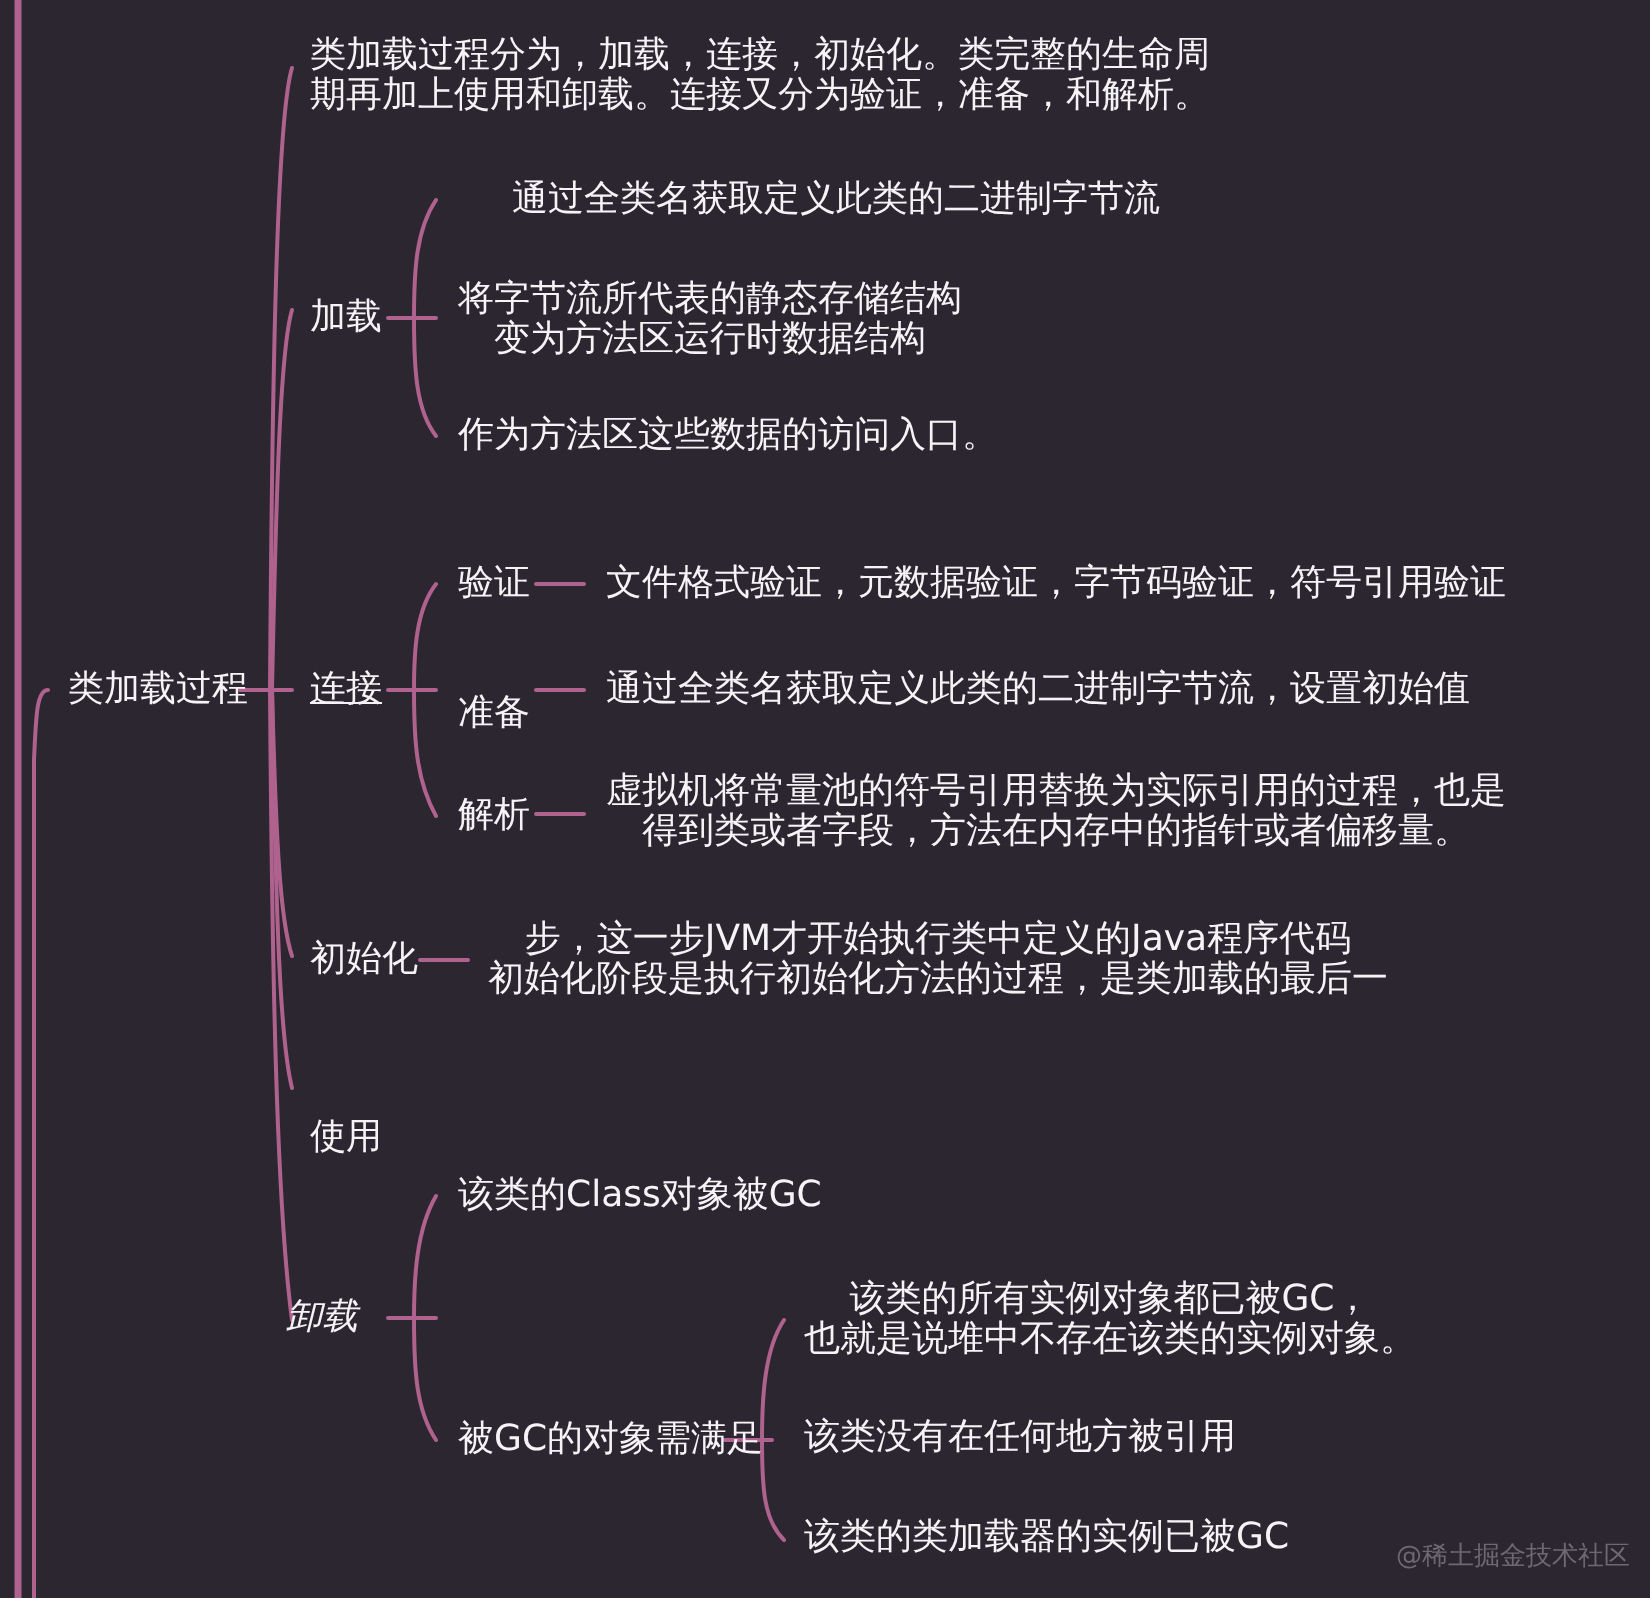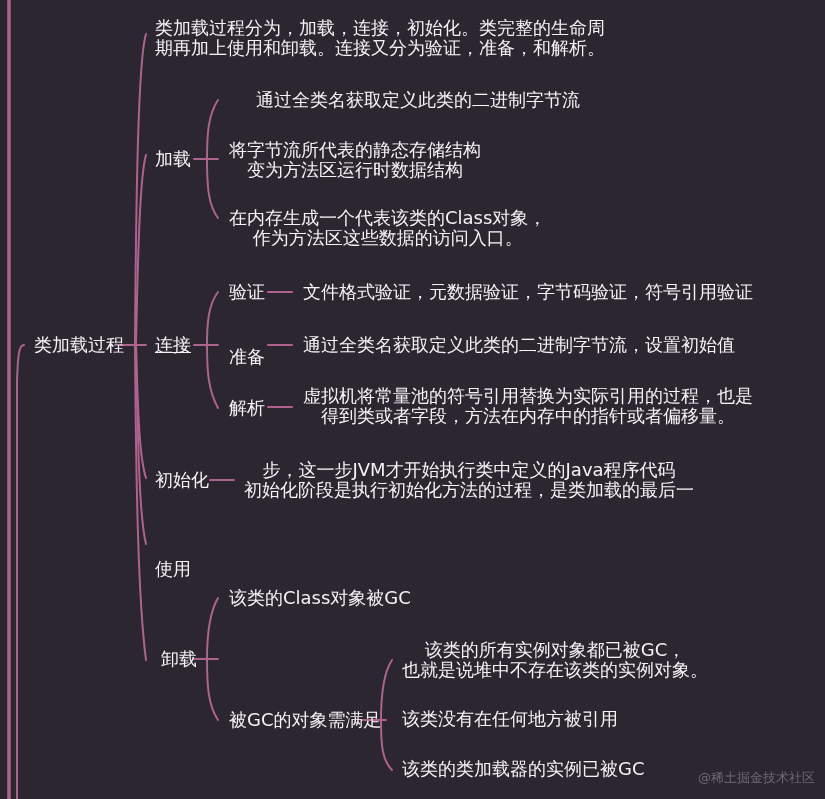--- a/index.html
+++ b/index.html
@@ -73,21 +73,20 @@
 
 <div class="node" style="left:155px; top:149px;">加载</div>
 <div class="node" style="left:229px; top:90px;margin-left:27px;">
   <div>通过全类名获取定义此类的二进制字节流</div>
 </div>
 <div class="node" style="left:229px; top:140px;">
   <div>将字节流所代表的静态存储结构</div>
   <div>变为方法区运行时数据结构</div>
 </div>
 <div class="node" style="left:229px; top:208px;">
-  <div>在内存生成一个代表该类的Class对象，</div>
   <div>作为方法区这些数据的访问入口。</div>
 </div>
 
 <div class="node" style="left:155px; top:335px;text-decoration:underline;">连接</div>
 <div class="node" style="left:229px; top:282px;">验证</div>
 <div class="node" style="left:303px; top:282px;">
   <div>文件格式验证，元数据验证，字节码验证，符号引用验证</div>
 </div>
 <div class="node" style="left:229px; top:335px;margin-top:12px;">准备</div>
 <div class="node" style="left:303px; top:335px;">
@@ -100,21 +99,21 @@
 </div>
 
 <div class="node" style="left:155px; top:470px;">初始化</div>
 <div class="node" style="left:244px; top:460px;">
   <div>步，这一步JVM才开始执行类中定义的Java程序代码</div>
   <div>初始化阶段是执行初始化方法的过程，是类加载的最后一</div>
 </div>
 
 <div class="node" style="left:155px; top:534px;margin-top:25px;">使用</div>
 
-<div class="node" style="left:161px; top:649px;">卸载</div>
+<div class="node" style="left:143px; top:649px;font-style:italic;">卸载</div>
 <div class="node" style="left:229px; top:588px;">
   <div>该类的Class对象被GC</div>
 </div>
 <div class="node" style="left:229px; top:710px;">被GC的对象需满足</div>
 <div class="node" style="left:402px; top:640px;">
   <div>该类的所有实例对象都已被GC，</div>
   <div>也就是说堆中不存在该类的实例对象。</div>
 </div>
 <div class="node" style="left:402px; top:709px;">
   <div>该类没有在任何地方被引用</div>

